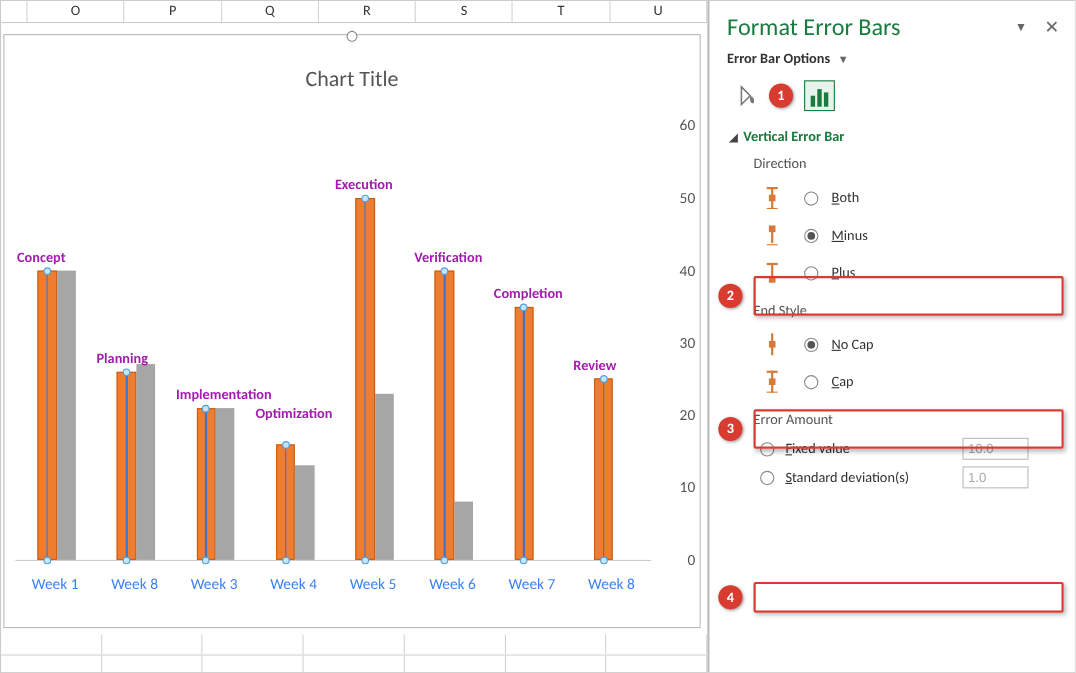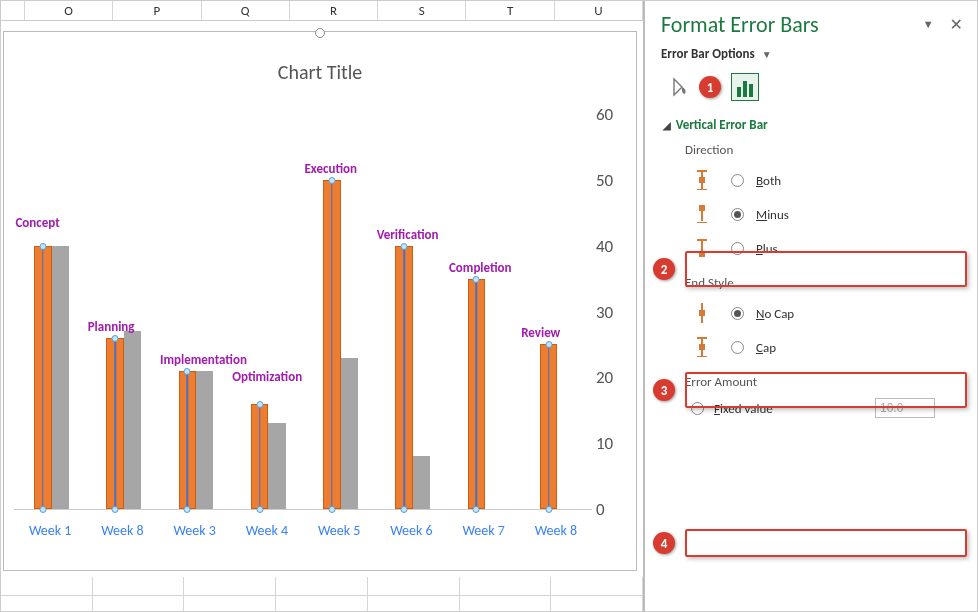--- a/index.html
+++ b/index.html
@@ -30,21 +30,21 @@
   .chart-title {
     text-align: center; font-size: 20px; color: #555; margin-top: 28px;
   }
   .plot {
     position: absolute; left: 10px; right: 44px; top: 82px; bottom: 60px;
     border-bottom: 1px solid #ccc;
   }
   .yaxis {
     position: absolute; right: -40px; top: 0; bottom: 0; width: 36px;
   }
-  .ytick { position: absolute; left: 0; width: 36px; text-align: left; font-size: 17px; color: #555; transform: translateY(-50%); }
+  .ytick { position: absolute; left: 0; width: 36px; text-align: right; font-size: 14px; color: #555; transform: translateY(-50%); }
   .catbox { position: absolute; top: 0; bottom: 0; }
   .bar { position: absolute; bottom: 0; }
   .bar.orange { background: #ed7d31; border: 1px solid #c85d13; }
   .bar.gray { background: #a6a6a6; }
   .bar.orange::before, .bar.orange::after {
     content: ""; position: absolute; left: 50%; transform: translateX(-50%);
     background: #4472c4;
   }
   .bar.orange::before { width: 1.5px; height: 100%; top: 0; }
   .dot { position: absolute; left: 50%; top: -4px; transform: translateX(-50%);
@@ -159,21 +159,21 @@
               <div class="ytick" style="bottom: 66.6667%; transform: translateY(50%);">40</div>
               <div class="ytick" style="bottom: 83.3333%; transform: translateY(50%);">50</div>
               <div class="ytick" style="bottom: 100%; transform: translateY(50%);">60</div>
             </div>
         <div class="catbox" style="left: 0%; width: 12.5%;">
               <div class="bar orange" style="left: 28%; width: 24%; height: 66.6667%;">
                 <div class="dot"></div>
                 <div class="dot bottom"></div>
               </div>
               <div class="bar gray" style="left: 52%; width: 24%; height: 66.6667%;"></div>
-              <div class="datalabel" style="left: 2%; bottom: 66.6667%; margin-bottom: 16px;">Concept</div>
+              <div class="datalabel" style="left: 2%; bottom: 66.6667%; margin-bottom: 4px;">Concept</div>
             </div>
             <div class="catbox" style="left: 12.5%; width: 12.5%;">
               <div class="bar orange" style="left: 28%; width: 24%; height: 43.3333%;">
                 <div class="dot"></div>
                 <div class="dot bottom"></div>
               </div>
               <div class="bar gray" style="left: 52%; width: 24%; height: 45%;"></div>
               <div class="datalabel" style="left: 2%; bottom: 43.3333%; margin-bottom: 4px;">Planning</div>
             </div>
             <div class="catbox" style="left: 25%; width: 12.5%;">
@@ -350,20 +350,26 @@
     <div class="group-label" style="margin-top:6px;">Error Amount</div>
 
     <div class="amount-row dim">
       <span class="radio"></span>
       <span class="txt"><u>F</u><span>ixed value</span></span>
       <input class="field" value="10.0" style="">
       <span class="suffix"></span>
     </div>
 
 
+    <div class="amount-row dim">
+      <span class="radio"></span>
+      <span class="txt"><u>S</u><span>tandard deviation(s)</span></span>
+      <input class="field" value="1.0" style="">
+      <span class="suffix"></span>
+    </div>
 
     <div class="highlight" style="left:40px;top:250px;width:282px;height:36px;"></div>
     <div class="marker" style="left:8px;top:257px;">2</div>
 
     <div class="highlight" style="left:40px;top:371px;width:282px;height:36px;"></div>
     <div class="marker" style="left:8px;top:378px;">3</div>
 
     <div class="highlight" style="left:40px;top:528px;width:282px;height:28px;"></div>
     <div class="marker" style="left:8px;top:531px;">4</div>
   </div>

